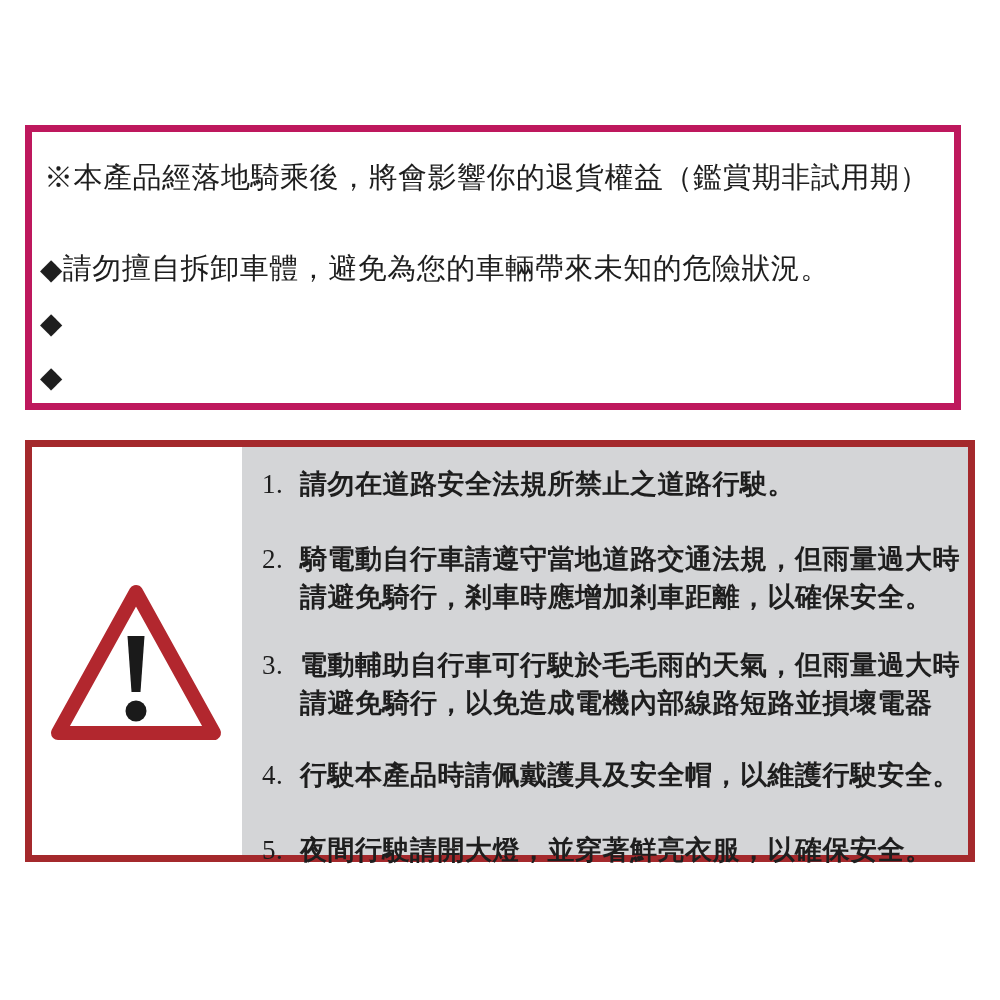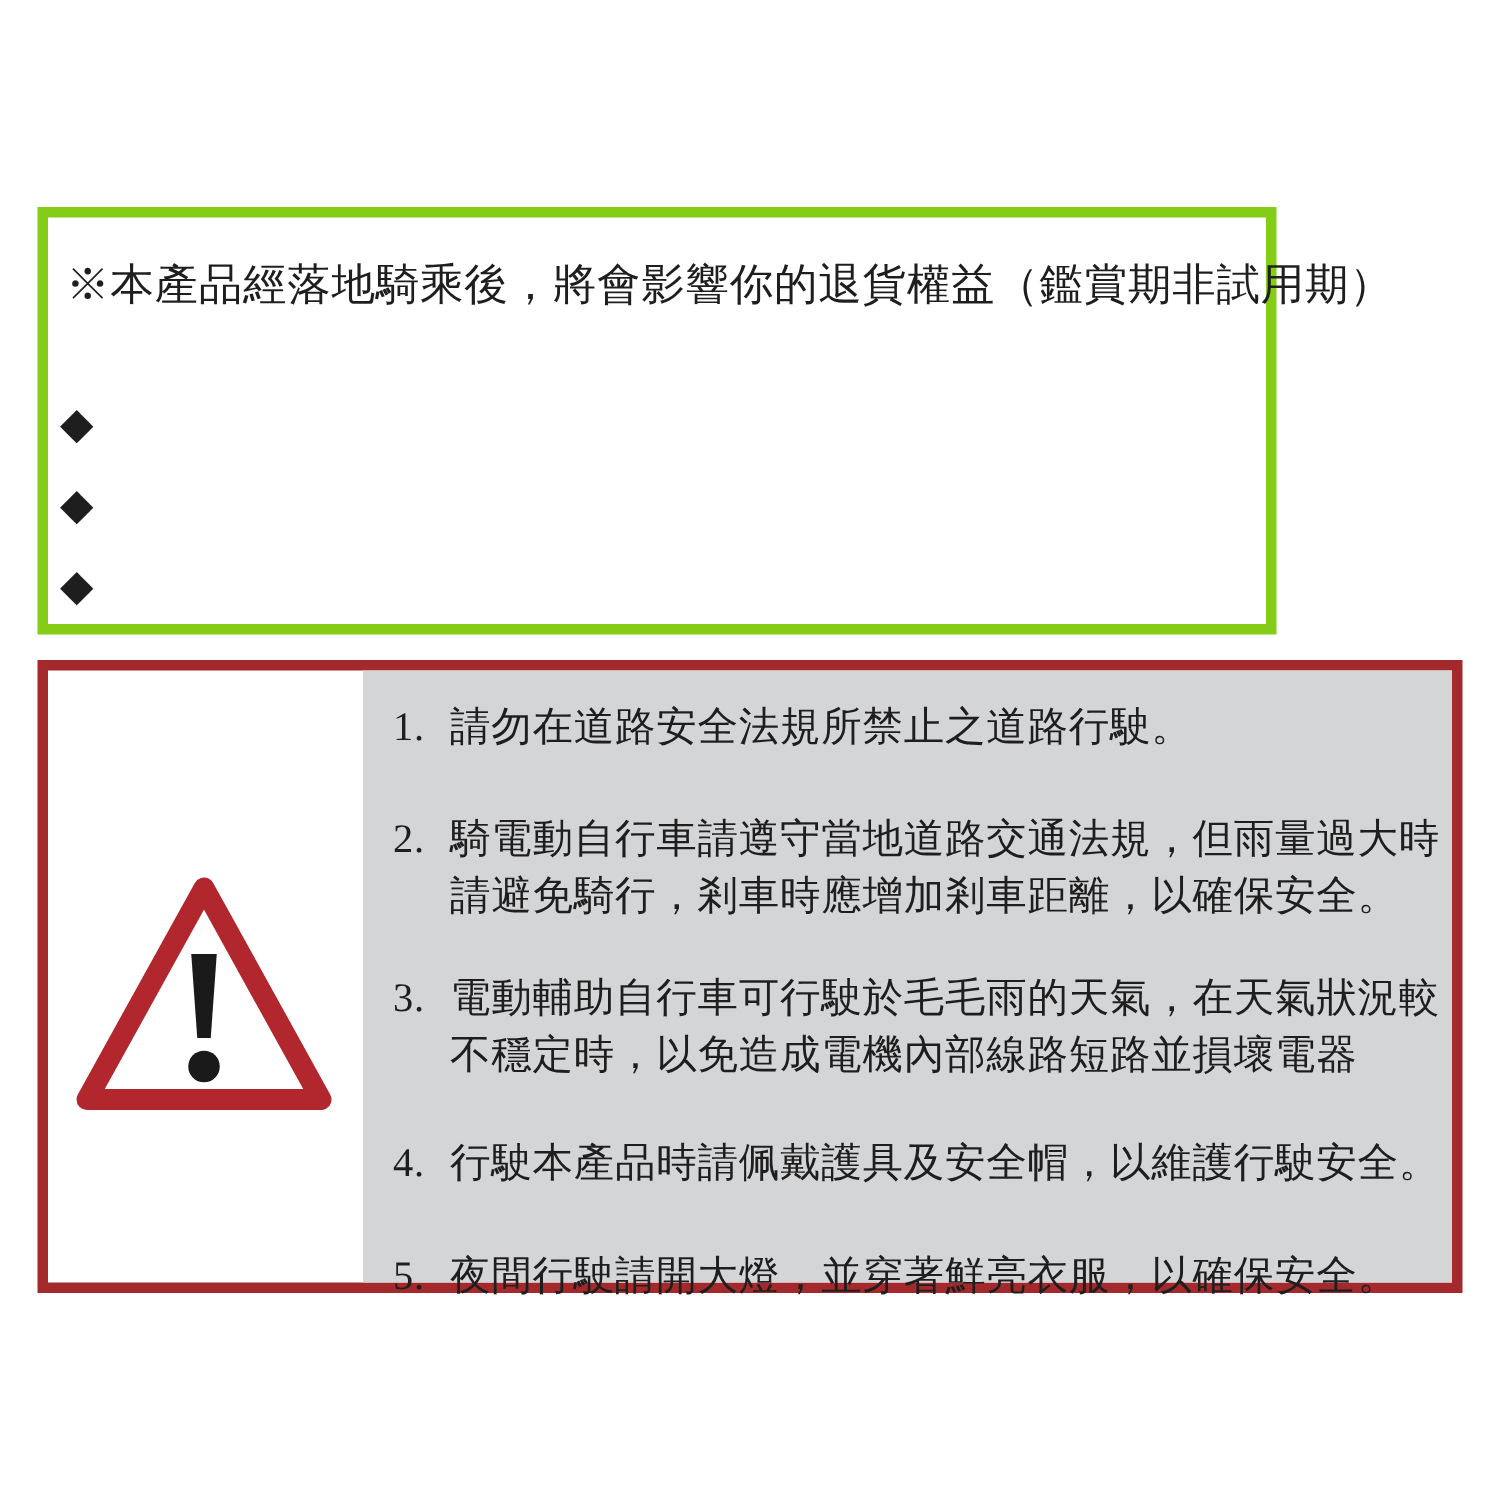--- a/index.html
+++ b/index.html
@@ -14,26 +14,25 @@
     font-family: "Liberation Sans", sans-serif;
     color: #1e1e1e;
     overflow: hidden;
   }
 
   
   .notice-box {
     position: absolute;
     left: 25px;
     top: 125px;
-    width: 826px;
+    width: 936px;
     height: 285px;
     box-sizing: border-box;
-    border: 7px solid #84cc16;
+    border: 7px solid #be185d;
     background: #ffffff;
-    margin-top: 13px;
   }
   .notice-headline {
     position: absolute;
     left: 12px;
     top: 26px;
     font-size: 29px;
     line-height: 38px;
     letter-spacing: 0.5px;
     white-space: nowrap;
   }
@@ -94,35 +93,37 @@
     display: flex;
     align-items: flex-start;
   }
   .warning-item .item-number {
     flex: 0 0 38px;
     font-family: "Liberation Serif", serif;
     font-size: 27px;
   }
   .warning-item .item-text {
     flex: 1 1 auto;
+    font-weight: bold;
   }
   .mt-a { margin-top: 37px; }
   .mt-b { margin-top: 30px; }
   .mt-c { margin-top: 34px; }
   .mt-d { margin-top: 37px; }
 </style>
 </head>
 <body>
 
 <div class="notice-box">
   <div class="notice-headline">※本產品經落地騎乘後，將會影響你的退貨權益（鑑賞期非試用期）</div>
 
   <div class="bullet-list">
     <div class="bullet-item">
       <span class="bullet-marker">◆</span>
+      <span>請勿擅自拆卸車體，避免為您的車輛帶來未知的危險狀況。</span>
     </div>
     <div class="bullet-item">
       <span class="bullet-marker">◆</span>
     </div>
     <div class="bullet-item">
       <span class="bullet-marker">◆</span>
     </div>
   </div>
 </div>
 
@@ -141,21 +142,21 @@
     <div class="warning-item">
       <span class="item-number">1.</span>
       <span class="item-text">請勿在道路安全法規所禁止之道路行駛。</span>
     </div>
     <div class="warning-item mt-a">
       <span class="item-number">2.</span>
       <span class="item-text">騎電動自行車請遵守當地道路交通法規，但雨量過大時請避免騎行，剎車時應增加剎車距離，以確保安全。</span>
     </div>
     <div class="warning-item mt-b">
       <span class="item-number">3.</span>
-      <span class="item-text">電動輔助自行車可行駛於毛毛雨的天氣，在天氣狀況較不穩定時，以免造成電機內部線路短路並損壞電器</span>
+      <span class="item-text">電動輔助自行車可行駛於毛毛雨的天氣，但雨量過大時請避免騎行，以免造成電機內部線路短路並損壞電器</span>
     </div>
     <div class="warning-item mt-c">
       <span class="item-number">4.</span>
       <span class="item-text">行駛本產品時請佩戴護具及安全帽，以維護行駛安全。</span>
     </div>
     <div class="warning-item mt-d">
       <span class="item-number">5.</span>
       <span class="item-text">夜間行駛請開大燈，並穿著鮮亮衣服，以確保安全。</span>
     </div>
   </div>

